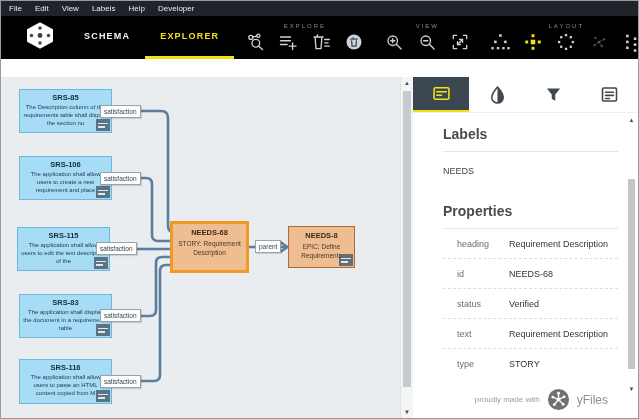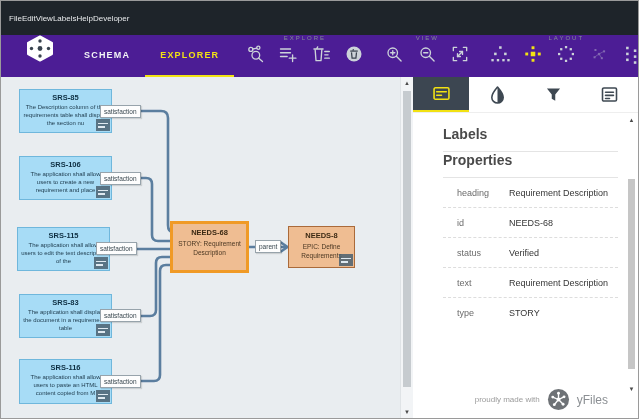--- a/index.html
+++ b/index.html
@@ -9,25 +9,25 @@
   
   .titlebar { height:17px; background:#ffffff; display:flex; align-items:center; padding:0 6px; }
   .app-icon { width:11px; height:11px; border-radius:3px; background:#23282e; position:relative; margin-right:6px; flex:0 0 auto; }
   .app-icon i { position:absolute; width:2px; height:2px; border-radius:50%; background:#f2c71c; }
   .app-icon i:nth-child(1){left:2px;top:2px;} .app-icon i:nth-child(2){right:2px;top:4px;background:#e88f1f;} .app-icon i:nth-child(3){left:4px;bottom:2px;}
   .title-text { font-size:9px; color:#333; }
   .win-controls { margin-left:auto; display:flex; align-items:center; gap:19px; padding-right:8px; }
   .win-controls span { font-size:9px; color:#555; line-height:1; cursor:default; }
 
   
-  .menubar { height:34px; background:#1e242a; display:flex; align-items:center; padding:0 8px; }
+  .menubar { height:15px; background:#1e242a; display:flex; align-items:center; gap:13px; padding:0 8px; }
   .menubar span { font-size:8px; color:#e8eaec; }
 
   
-  .toolbar { height:43px; background:#4c1d95; display:flex; align-items:flex-start; }
+  .toolbar { height:43px; background:#000000; display:flex; align-items:center; }
   .hamburger { width:16px; margin-left:13px; display:flex; flex-direction:column; gap:3px; }
   .hamburger i { height:2px; background:#e8ecef; border-radius:1px; }
   .logo { margin-left:11px; flex:0 0 auto; }
   .main-tab { height:43px; display:flex; align-items:center; padding:0 15px; font-size:9px; font-weight:bold; letter-spacing:1.2px; color:#f2f4f6; border-bottom:3px solid transparent; }
   .main-tab.active { color:#f2e213; border-bottom-color:#f2e213; }
   .tb-group { display:flex; flex-direction:column; align-items:center; margin-left:10px; }
   .tb-group-label { font-size:6px; letter-spacing:2px; color:#828c96; margin-bottom:2px; }
   .tb-icons { display:flex; align-items:center; gap:11px; }
   .tb-btn { width:22px; height:22px; display:flex; align-items:center; justify-content:center; }
   .tb-btn svg { display:block; } 
@@ -377,20 +377,21 @@
             <line class="pi" x1="7.5" y1="9.5" x2="16.5" y2="9.5"></line>
             <line class="pi" x1="7.5" y1="13" x2="16.5" y2="13"></line>
             <line class="pi" x1="7.5" y1="16.5" x2="12" y2="16.5"></line>
           </svg>
         </div>
       </div>
 
       <div class="panel-content">
         <div class="sec-h">Labels</div>
         <div class="hr"></div>
+        <div class="label-item">NEEDS</div>
 
         <div class="sec-h">Properties</div>
         <div class="hr"></div>
 
         <div class="prop-row">
           <span class="prop-key">heading</span>
           <span class="prop-val">Requirement Description</span>
         </div>
         <div class="prop-row">
           <span class="prop-key">id</span>

